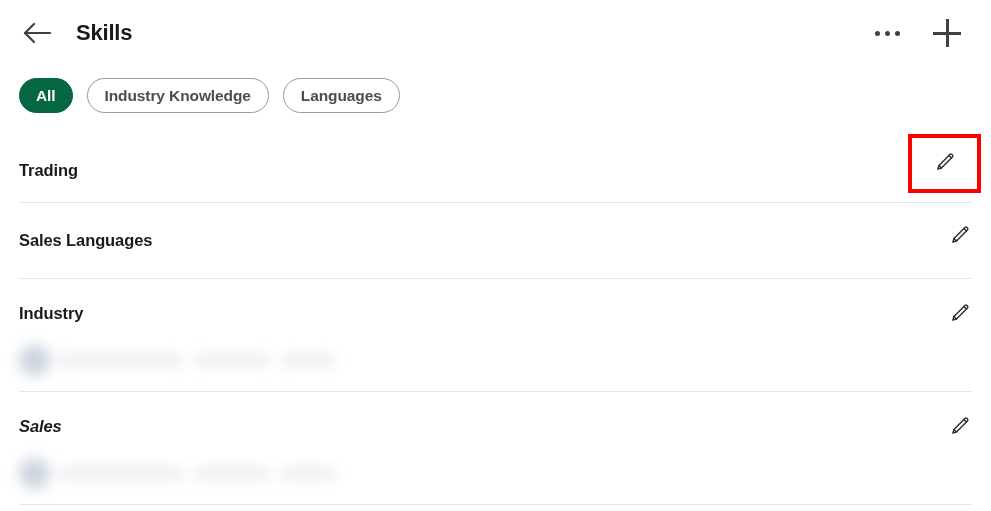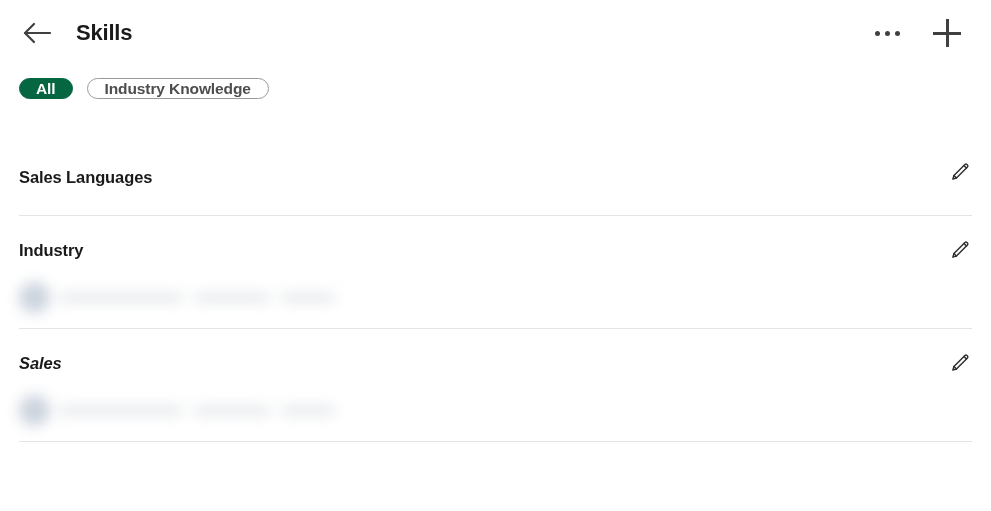--- a/index.html
+++ b/index.html
@@ -44,21 +44,21 @@
   }
   .plus-wrap::before { left:0; top:13px; width:28px; height:2.5px; }
   .plus-wrap::after  { top:0; left:13px; height:28px; width:2.5px; }
 
   
   .filters {
     position:absolute; left:19px; top:78px;
     display:flex; align-items:center; gap:14px;
   }
   .pill {
-    height:21px; padding:0 17px; border-radius:18px;
+    height:35px; padding:0 17px; border-radius:18px;
     display:flex; align-items:center; justify-content:center;
     font-size:15.5px; font-weight:bold; letter-spacing:-0.1px;
     border:1px solid #9a9a9a; background:#fff; color:#4d4d4d;
     cursor:pointer; white-space:nowrap;
   }
   .pill.active {
     background:#056642; border-color:#056642; color:#fff;
     padding:0 16px;
   }
 
@@ -136,24 +136,42 @@
     </div>
   </div>
 
   <div class="filters">
     <div class="pill active">
       <span>All</span>
     </div>
     <div class="pill">
       <span>Industry Knowledge</span>
     </div>
+    <div class="pill">
+      <span>Languages</span>
+    </div>
   </div>
 
   <div class="list">
 
+    <div class="row">
+      <div class="row-head" style="height:62px;align-items:center;">
+        <div class="skill-name">Trading</div>
+        <button class="edit-btn highlighted">
+          <span>
+            <svg width="22" height="22" viewBox="0 0 24 24" fill="none">
+              <path d="M4.2 19.8L8.1 18.6L20.1 6.6C20.7 6 20.7 5 20.1 4.4L19.6 3.9C19 3.3 18 3.3 17.4 3.9L5.4 15.9L4.2 19.8Z" stroke="#303030" stroke-width="1.6" stroke-linejoin="round"></path>
+              <path d="M16.3 5L19 7.7" stroke="#303030" stroke-width="1.6" stroke-linecap="round"></path>
+              <path d="M5.4 15.9L8.1 18.6" stroke="#303030" stroke-width="1.6" stroke-linecap="round"></path>
+            </svg>
+          </span>
+        </button>
+      </div>
+      <div class="divider"></div>
+    </div>
 
     <div class="row">
       <div class="row-head" style="height:75px;align-items:center;">
         <div class="skill-name">Sales Languages</div>
         <button class="edit-btn">
           <span>
             <svg width="22" height="22" viewBox="0 0 24 24" fill="none">
               <path d="M4.2 19.8L8.1 18.6L20.1 6.6C20.7 6 20.7 5 20.1 4.4L19.6 3.9C19 3.3 18 3.3 17.4 3.9L5.4 15.9L4.2 19.8Z" stroke="#303030" stroke-width="1.6" stroke-linejoin="round"></path>
               <path d="M16.3 5L19 7.7" stroke="#303030" stroke-width="1.6" stroke-linecap="round"></path>
               <path d="M5.4 15.9L8.1 18.6" stroke="#303030" stroke-width="1.6" stroke-linecap="round"></path>

